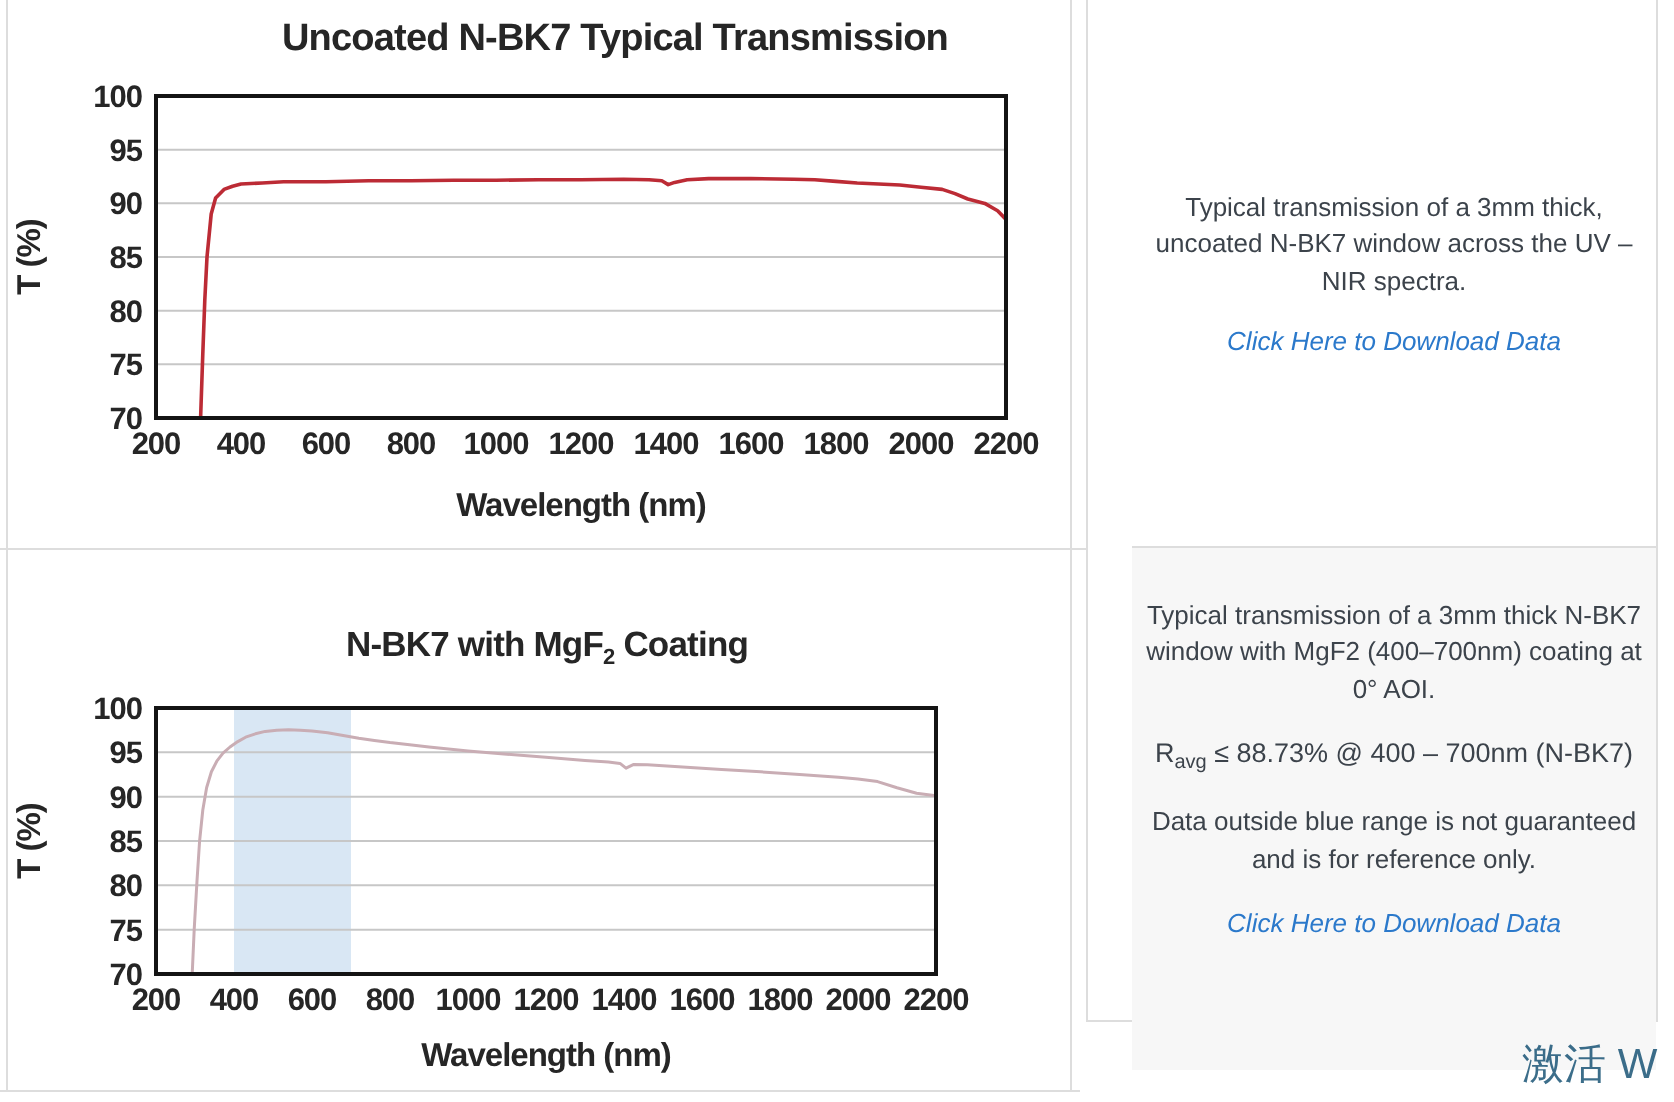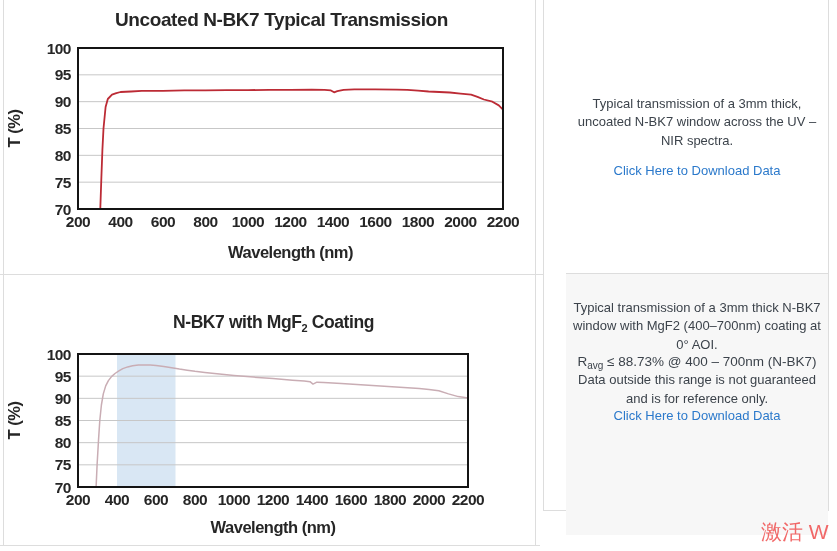--- a/index.html
+++ b/index.html
@@ -10,21 +10,21 @@
   .vline,.hline{position:absolute;background:var(--border,#ddd);}
   .edge-left{left:3px;top:0;width:1px;height:545px;}
   .edge-mid{left:535px;top:0;width:1px;height:545px;}
   .hline-mid{left:0;top:274px;width:543px;height:1px;}
   .hline-bot{left:0;top:545px;width:540px;height:1px;}
 
   .chart-title{
     position:absolute;text-align:center;font-weight:bold;color:#262626;
     letter-spacing:-0.4px;
   }
-  #chart-title-0{left:14px;top:9px;width:535px;font-size:19px;}
+  #chart-title-0{left:40px;top:9px;width:535px;font-size:19px;}
   #chart-title-1{left:6px;top:312px;width:535px;font-size:17.5px;line-height:20px;}
   .sub{font-size:11px;vertical-align:-4px;}
   svg{position:absolute;left:0;}
   #chart-svg-0{top:0;}
   #chart-svg-1{top:274px;}
   svg text{font-family:"Liberation Sans",sans-serif;font-weight:bold;fill:#262626;letter-spacing:-0.5px;}
   svg text.tick{font-size:15.5px;}
   svg text.axis{font-size:16.5px;}
 
   .right-panel{
@@ -34,33 +34,33 @@
     padding-left:22px;
   }
   .rp-top{
     height:274px;box-sizing:border-box;border-bottom:1px solid var(--border,#ddd);
     display:flex;flex-direction:column;justify-content:center;align-items:center;
     text-align:center;padding:0 5px;background:#fff;
   }
   .rp-bottom{
     height:236px;background:var(--panelbg,#f7f7f7);
     display:flex;flex-direction:column;text-align:center;
-    padding:25px 6px 0;box-sizing:content-box;
+    padding:25px 6px 0;box-sizing:content-box;gap:15px;
   }
   .desc{
     font-size:13px;line-height:1.42;color:var(--text,#3c434b);margin:0;
   }
   .spec{font-size:13.5px;color:var(--text,#3c434b);margin:0;}
   .spec .sub{font-size:10px;vertical-align:-3px;}
   .dl-link{
-    font-size:13px;color:var(--link,#2b79cb);text-decoration:none;cursor:pointer;display:inline-block;
+    font-size:13px;color:var(--link,#2b79cb);text-decoration:none;cursor:pointer;display:inline-block;font-style:italic;
   }
   .rp-top .dl-link{margin-top:13px;}
   .watermark{
-    position:absolute;left:761px;top:518px;font-size:21px;color:#ef4444;opacity:.8;
+    position:absolute;left:761px;top:518px;font-size:21px;color:#0c4a6e;opacity:.8;
     white-space:nowrap;
   }
 </style>
 </head>
 <body>
 
 <div class="vline edge-left"></div>
 <div class="vline edge-mid"></div>
 <div class="hline hline-mid"></div>
 <div class="hline hline-bot"></div>
@@ -143,18 +143,18 @@
   </svg>
 
 <div class="right-panel">
   <div class="rp-top">
     <p class="desc">Typical transmission of a 3mm thick, uncoated N-BK7 window across the UV – NIR spectra.</p>
     <a class="dl-link">Click Here to Download Data</a>
   </div>
   <div class="rp-bottom">
     <p class="desc">Typical transmission of a 3mm thick N-BK7 window with MgF2 (400–700nm) coating at 0° AOI.</p>
     <p class="spec"><span>R</span><span class="sub">avg</span><span> ≤ 88.73% @ 400 – 700nm (N-BK7)</span></p>
-    <p class="desc">Data outside this range is not guaranteed and is for reference only.</p>
+    <p class="desc">Data outside blue range is not guaranteed and is for reference only.</p>
     <a class="dl-link">Click Here to Download Data</a>
   </div>
 </div>
 
 <div class="watermark">激活 W</div>
 
 </body></html>

